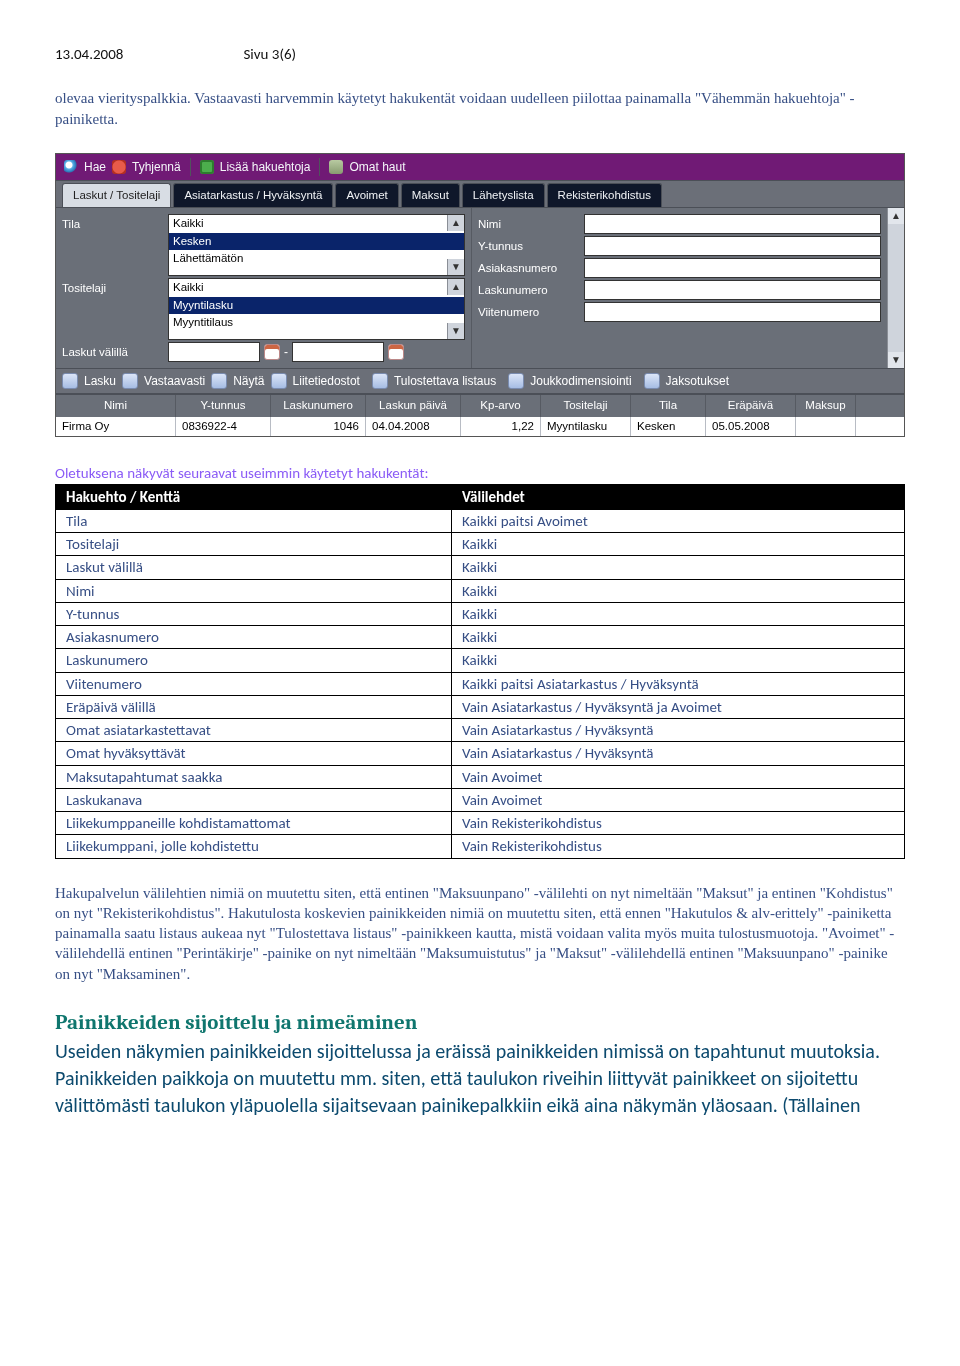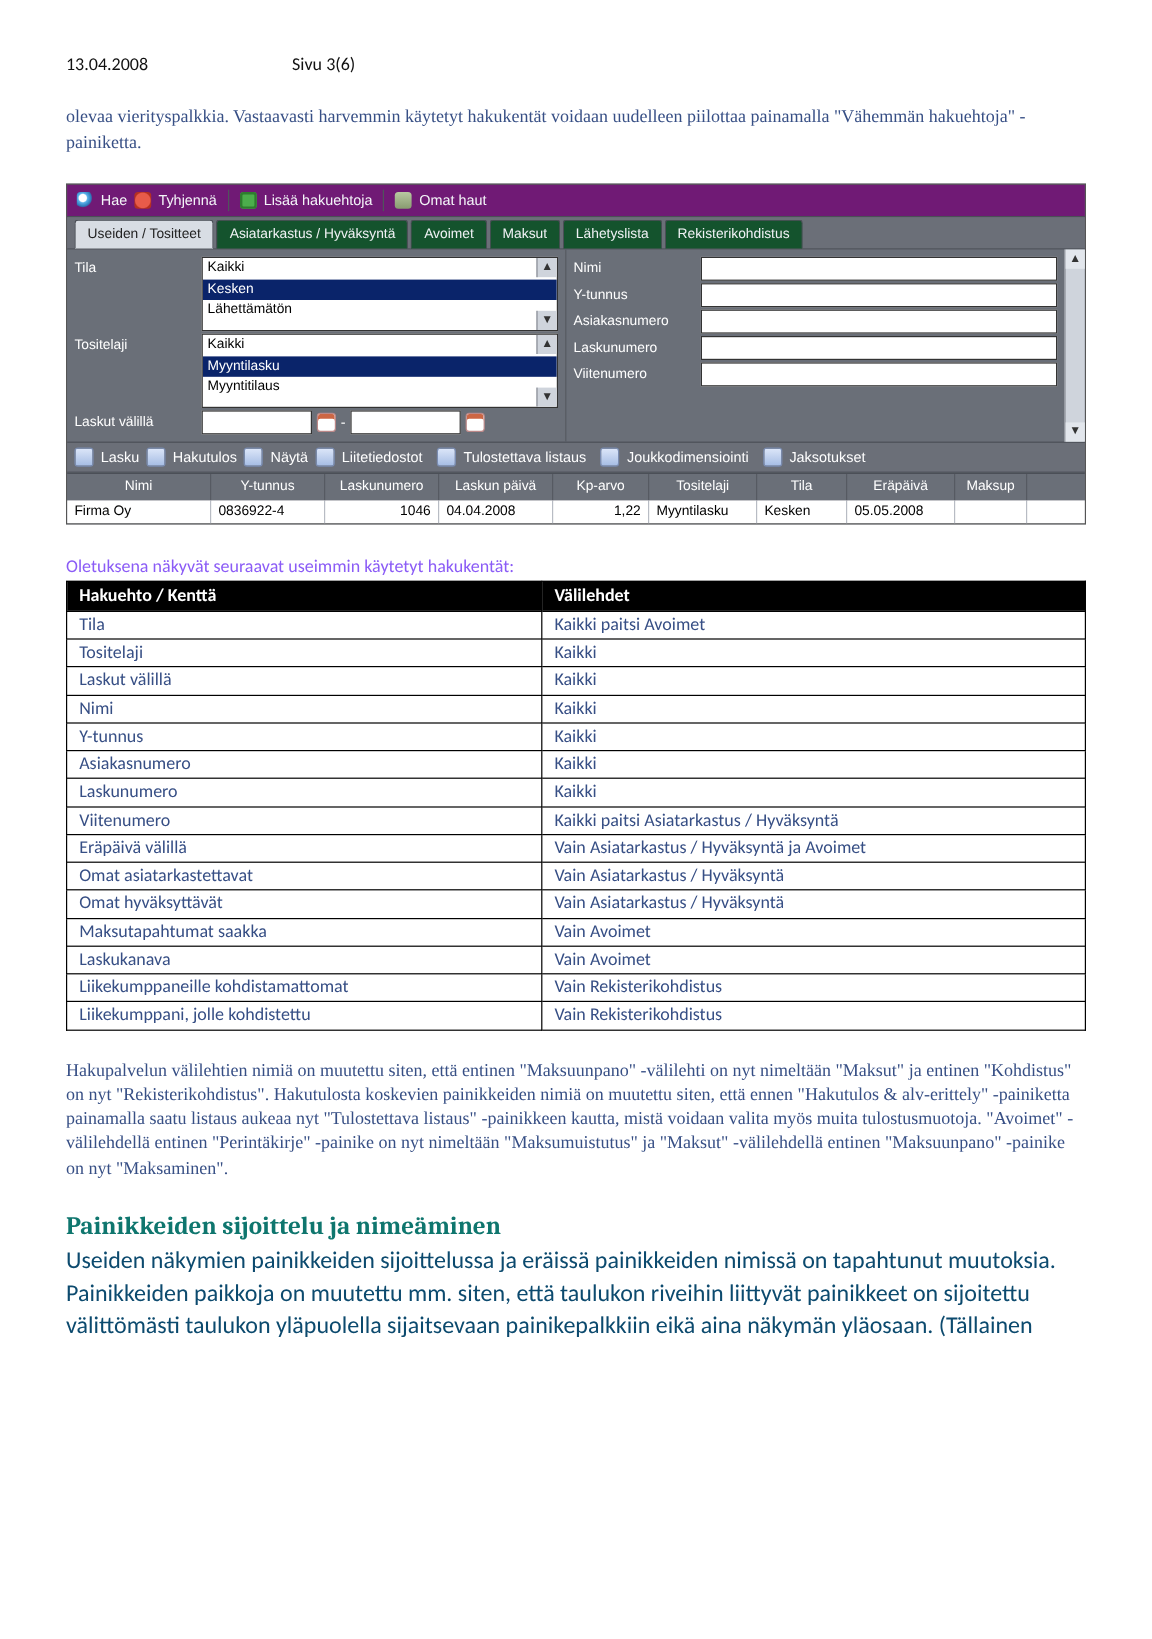--- a/index.html
+++ b/index.html
@@ -77,21 +77,21 @@
     display:flex;
     gap:0;
     background:#6b6f78;
     padding: 2px 6px 0 6px;
     border-bottom:1px solid #4b4f57;
   }
   .tabs .tab {
     padding: 4px 10px;
     border:1px solid #4b4f57;
     border-bottom:none;
-    background:#14532d;
+    background:#0f172a;
     color:#f0f2f5;
     border-radius:3px 3px 0 0;
     margin-right:2px;
     font-size:11.5px;
   }
   .tabs .tab.active {
     background:#d8dde4;
     color:#222;
   }
   .form-area {
@@ -250,21 +250,21 @@
     <span class="lbl">Tyhjennä</span>
     <span class="sep"></span>
     <span class="ico ico-plus"></span>
     <span class="lbl">Lisää hakuehtoja</span>
     <span class="sep"></span>
     <span class="ico ico-user"></span>
     <span class="lbl">Omat haut</span>
   </div>
 
   <div class="tabs">
-    <div class="tab active">Useiden / Tositteet</div>
+    <div class="tab active">Laskut / Tositelaji</div>
     <div class="tab">Asiatarkastus / Hyväksyntä</div>
     <div class="tab">Avoimet</div>
     <div class="tab">Maksut</div>
     <div class="tab">Lähetyslista</div>
     <div class="tab">Rekisterikohdistus</div>
   </div>
 
   <div class="form-area">
     <div class="form-col">
       <div class="row">
@@ -325,21 +325,21 @@
     <div class="big-scroll">
       <div class="arrow">▲</div>
       <div class="arrow">▼</div>
     </div>
   </div>
 
   <div class="tb2">
     <span class="ico ico-doc"></span>
     <span class="lbl">Lasku</span>
     <span class="ico ico-doc"></span>
-    <span class="lbl">Hakutulos</span>
+    <span class="lbl">Vastaavasti</span>
     <span class="ico ico-doc"></span>
     <span class="lbl">Näytä</span>
     <span class="ico ico-doc"></span>
     <span class="lbl">Liitetiedostot</span>
     <span class="sep"></span>
     <span class="ico ico-doc"></span>
     <span class="lbl">Tulostettava listaus</span>
     <span class="sep"></span>
     <span class="ico ico-doc"></span>
     <span class="lbl">Joukkodimensiointi</span>

